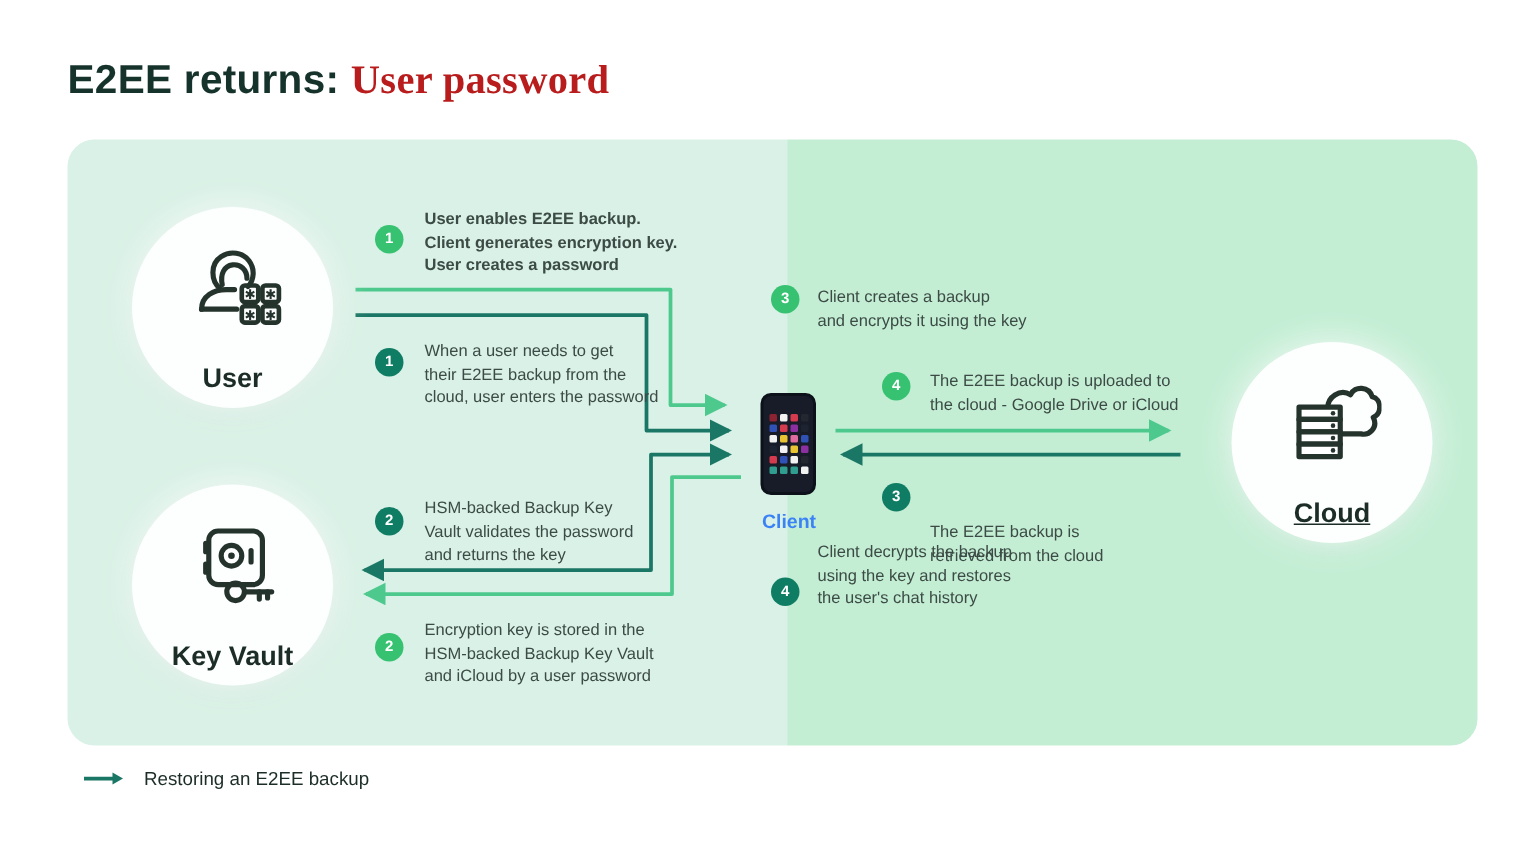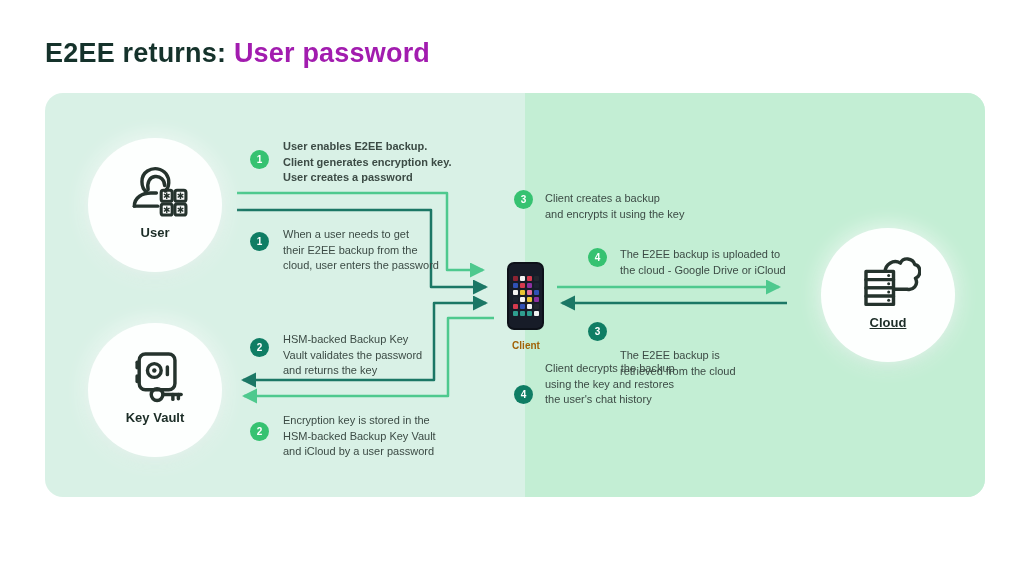--- a/index.html
+++ b/index.html
@@ -6,38 +6,38 @@
   body{
     width:1024px;height:576px;position:relative;overflow:hidden;
     background:#ffffff;
     font-family:"Liberation Sans","DejaVu Sans",sans-serif;
     color:#1c2d27;
   }
   .title{
     position:absolute;left:45px;top:38px;
     font-size:27px;font-weight:bold;letter-spacing:.2px;color:#15322b;
   }
-  .title .accent{color:#a21caf;}
+  .title .accent{color:#b91c1c;font-family:Liberation Serif, serif;}
   .panel{
     position:absolute;left:45px;top:93px;width:940px;height:404px;
     background:#d9f1e6;border-radius:18px;overflow:hidden;
   }
   .panel-right{
     position:absolute;left:480px;top:0;width:460px;height:404px;
     background:#c3eed4;
   }
   .flow-svg{position:absolute;left:45px;top:93px;width:940px;height:404px;}
   .node{
     position:absolute;width:134px;height:134px;border-radius:50%;
     background:#fdfffe;box-shadow:0 0 22px rgba(255,255,255,.9),0 4px 14px rgba(40,120,90,.10);
     display:flex;flex-direction:column;align-items:center;justify-content:flex-start;
     padding-top:20px;box-sizing:border-box;
   }
   .node svg{width:66px;height:66px;}
-  .node-label{font-size:13px;font-weight:bold;color:#1c2d27;margin-top:1px;}
+  .node-label{font-size:18px;font-weight:bold;color:#1c2d27;margin-top:18px;}
   .badge{
     position:absolute;width:19px;height:19px;border-radius:50%;
     display:flex;align-items:center;justify-content:center;
     color:#fff;font-size:10px;font-weight:bold;
   }
   .badge.light{background:#36c271;}
   .badge.dark{background:#0f7d64;}
   .step-text{
     position:absolute;font-size:11px;line-height:1.42;color:#3c4b45;
     white-space:pre-line;
@@ -47,21 +47,21 @@
     background:#171c28;border-radius:7px;border:2px solid #0d1119;
     box-sizing:border-box;display:flex;align-items:center;justify-content:center;
   }
   .phone-screen{
     display:grid;grid-template-columns:repeat(4,5px);grid-auto-rows:5px;
     gap:2px;
   }
   .phone-screen div{border-radius:1px;}
   .client-label{
     position:absolute;left:482px;top:340px;width:88px;text-align:center;
-    font-size:10px;font-weight:bold;color:#a16207;
+    font-size:13px;font-weight:bold;color:#3b82f6;
   }
   .legend{
     position:absolute;left:55px;top:512px;display:flex;align-items:center;gap:14px;
   }
   .legend-item{display:flex;align-items:center;gap:13px;}
   .legend-item + .legend-item{margin-left:36px;}
   .legend-label{font-size:12.5px;color:#1c2d27;}
 </style>
 </head>
 <body>
@@ -222,13 +222,20 @@
 <div class="badge dark" style="left:588px;top:322px;">3</div>
 <div class="step-text" style="left:620px;top:320px;width:180px;margin-top:28px;">The E2EE backup is
 retrieved from the cloud</div>
 
 <div class="badge dark" style="left:514px;top:385px;">4</div>
 <div class="step-text" style="left:545px;top:361px;width:190px;">Client decrypts the backup
 using the key and restores
 the user's chat history</div>
 
 <div class="legend">
+  <div class="legend-item">
+    <svg width="28" height="10" viewBox="0 0 28 10">
+      <line x1="1" y1="5" x2="22" y2="5" stroke="#1b7765" stroke-width="2.5"></line>
+      <path d="M20 1 L27 5 L20 9 Z" fill="#1b7765"></path>
+    </svg>
+    <span class="legend-label">Restoring an E2EE backup</span>
+  </div>
 </div>
 
 </body></html>

